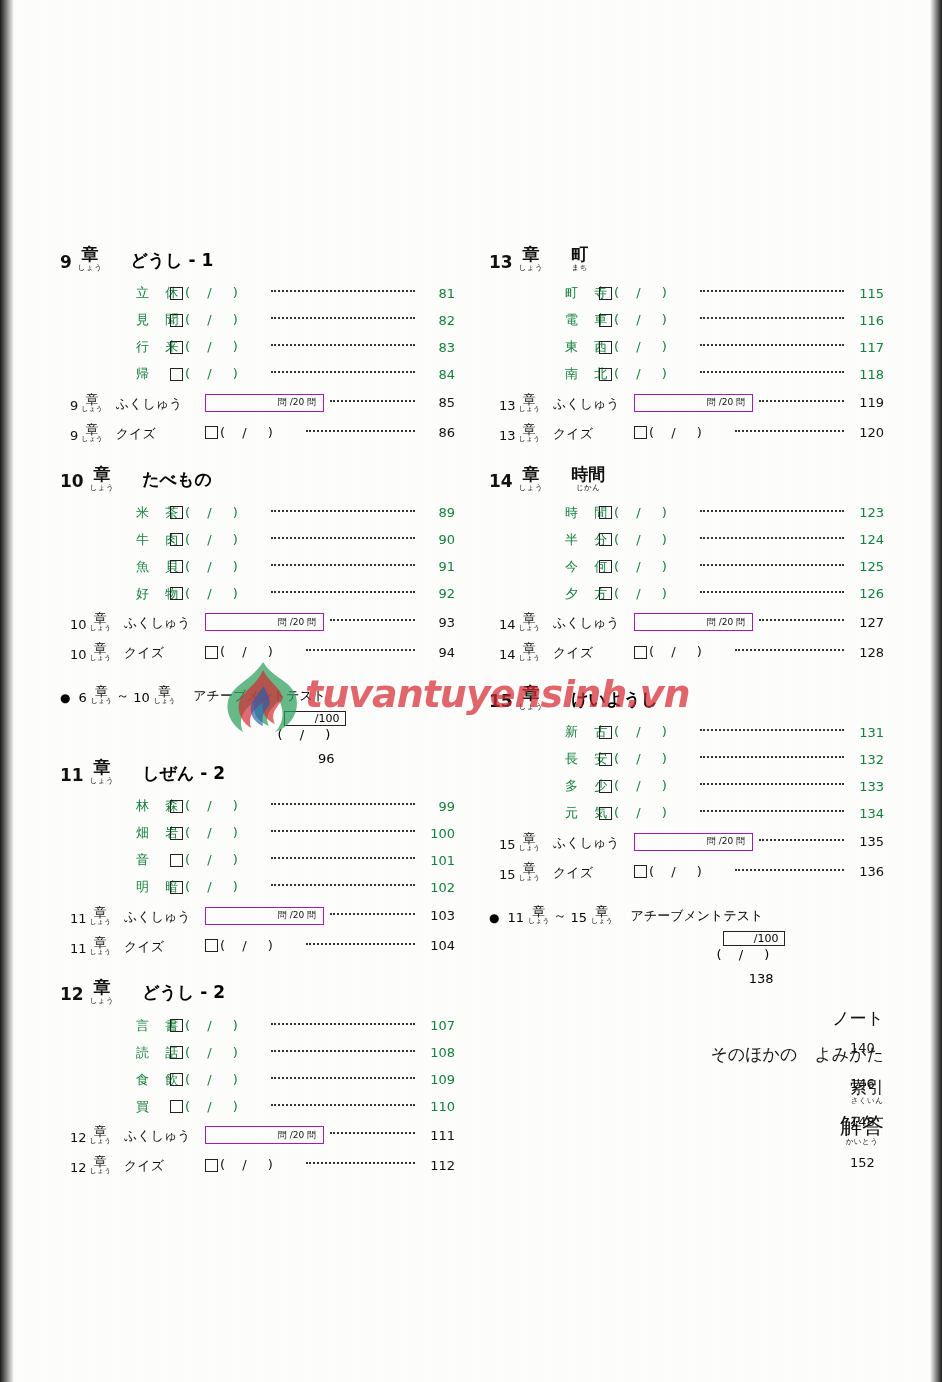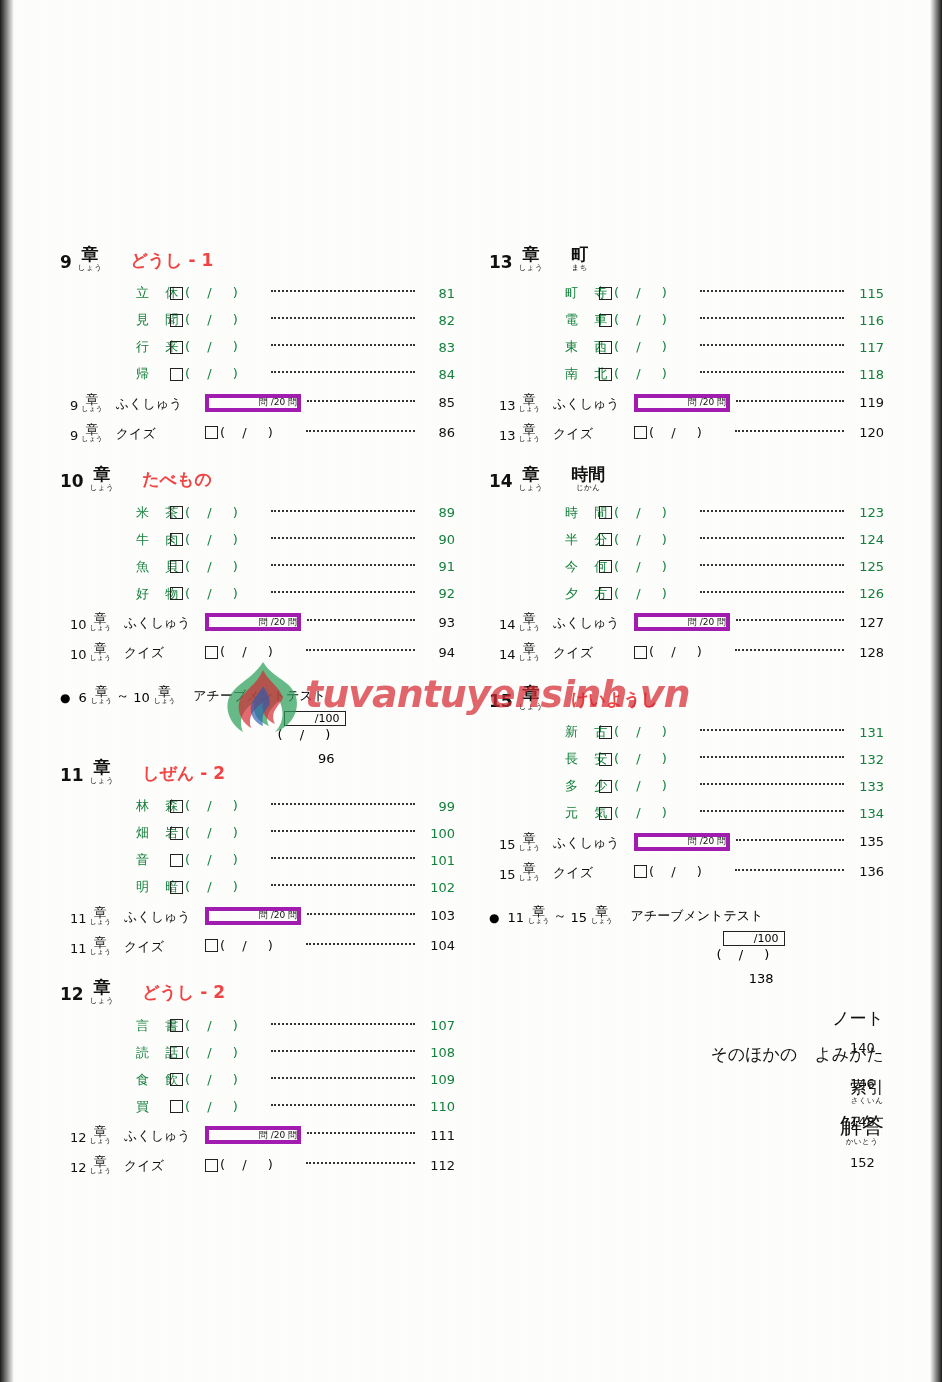--- a/index.html
+++ b/index.html
@@ -7,28 +7,28 @@
   #page{position:relative;width:942px;height:1382px;background:#fdfdfb;overflow:hidden;}
   .sheet{position:absolute;left:0;top:0;width:942px;height:1382px;background:#fdfdfb;}
   .cols{position:absolute;left:60px;top:228px;width:824px;display:flex;gap:34px;}
   .col{width:395px;}
   .chapter{margin-bottom:4px;}
   .chap-head{display:flex;align-items:flex-end;gap:6px;margin-top:18px;margin-bottom:8px;}
   .chap-num{font-size:17px;font-weight:bold;color:#111;letter-spacing:0px;}
   .ruby-wrap{display:inline-flex;flex-direction:column;align-items:center;line-height:1;}
   .ruby-txt{font-size:17px;font-weight:bold;color:#111;}
   .ruby-small{font-size:7.5px;color:#111;margin-top:1px;letter-spacing:0.5px;}
-  .chap-title{font-size:17px;font-weight:bold;color:#ef4444;margin-left:22px;}
+  .chap-title{font-size:17px;font-weight:bold;color:#000000;margin-left:22px;}
   .row{display:flex;align-items:center;height:27px;font-size:13px;color:#15803d;}
   .row .label{width:110px;padding-left:76px;box-sizing:border-box;letter-spacing:6px;white-space:nowrap;}
   .chk{width:11px;height:11px;border:1px solid #222;display:inline-block;margin-right:2px;flex:none;}
   .paren{font-size:13px;letter-spacing:0;white-space:nowrap;width:80px;display:inline-block;}
   .dots{flex:1;border-bottom:2px dotted #333;margin:0 6px 5px 6px;height:1px;}
   .pg{width:34px;text-align:right;font-size:13px;}
-  .score-box{width:96px;height:18px;border:4px solid #a21caf;display:flex;align-items:center;justify-content:flex-end;padding-right:0;box-sizing:border-box;font-size:9px;}
+  .score-box{width:119px;height:18px;border:1px solid #a21caf;display:flex;align-items:center;justify-content:flex-end;padding-right:7px;box-sizing:border-box;font-size:9px;}
   .rev-row{display:flex;align-items:center;height:30px;font-size:12.5px;color:#111;}
   .rev-label{display:flex;align-items:flex-end;gap:3px;width:145px;padding-left:10px;box-sizing:border-box;}
   .rev-label .rnum{font-size:13px;}
   .rev-label .rtxt{font-size:13px;margin-left:10px;}
   .rev-rubybox{display:inline-flex;flex-direction:column;align-items:center;line-height:1;}
   .rev-rubybox .r1{font-size:13px;}
   .rev-rubybox .r2{font-size:7px;margin-top:0px;}
   .achv{margin-top:18px;}
   .achv-head{display:flex;align-items:flex-end;font-size:13px;gap:4px;}
   .bullet{font-size:12px;margin-right:4px;}

